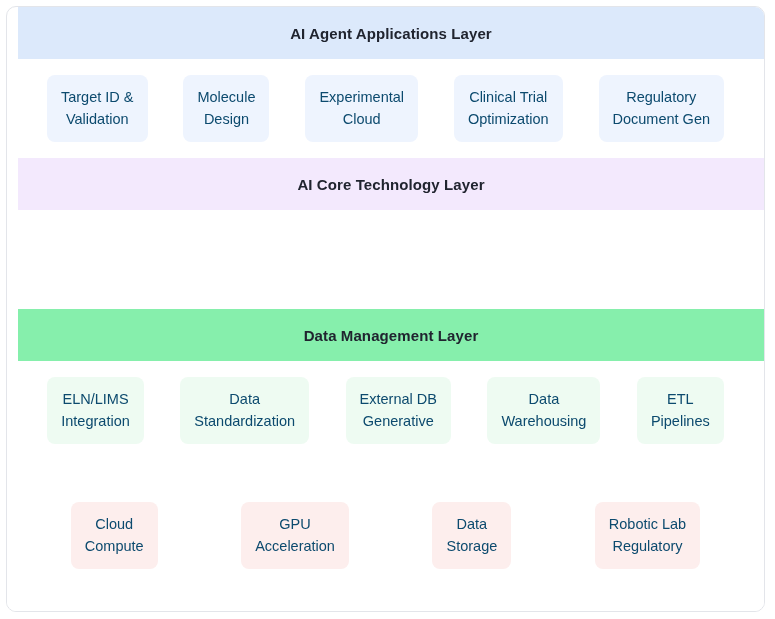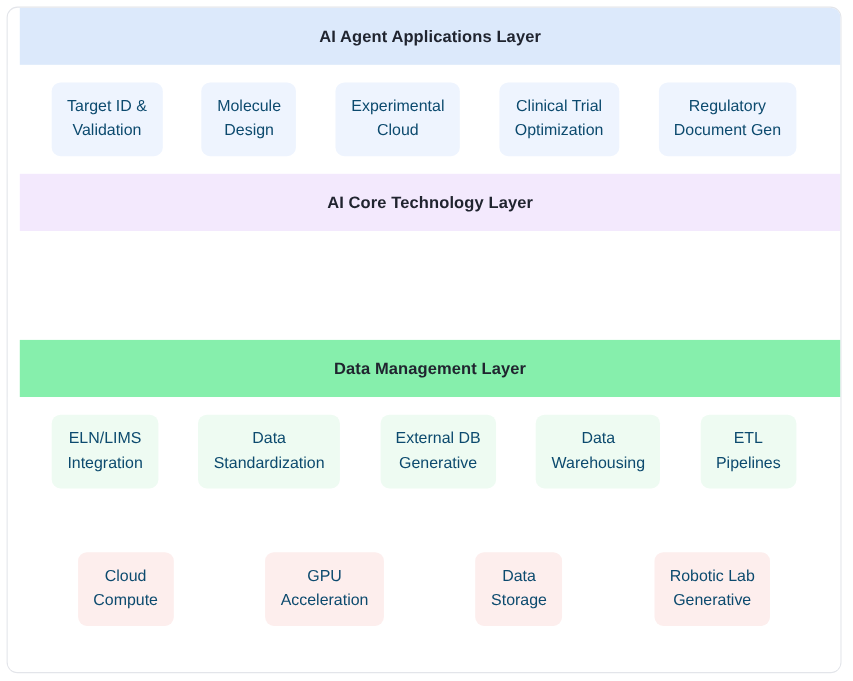--- a/index.html
+++ b/index.html
@@ -124,17 +124,17 @@
 
   <section class="layer infra">
     <div class="layer-body">
       <div class="node">Cloud
 Compute</div>
       <div class="node">GPU
 Acceleration</div>
       <div class="node">Data
 Storage</div>
       <div class="node">Robotic Lab
-Generative</div>
+Regulatory</div>
     </div>
   </section>
 
 </div>
 
 </body></html>

